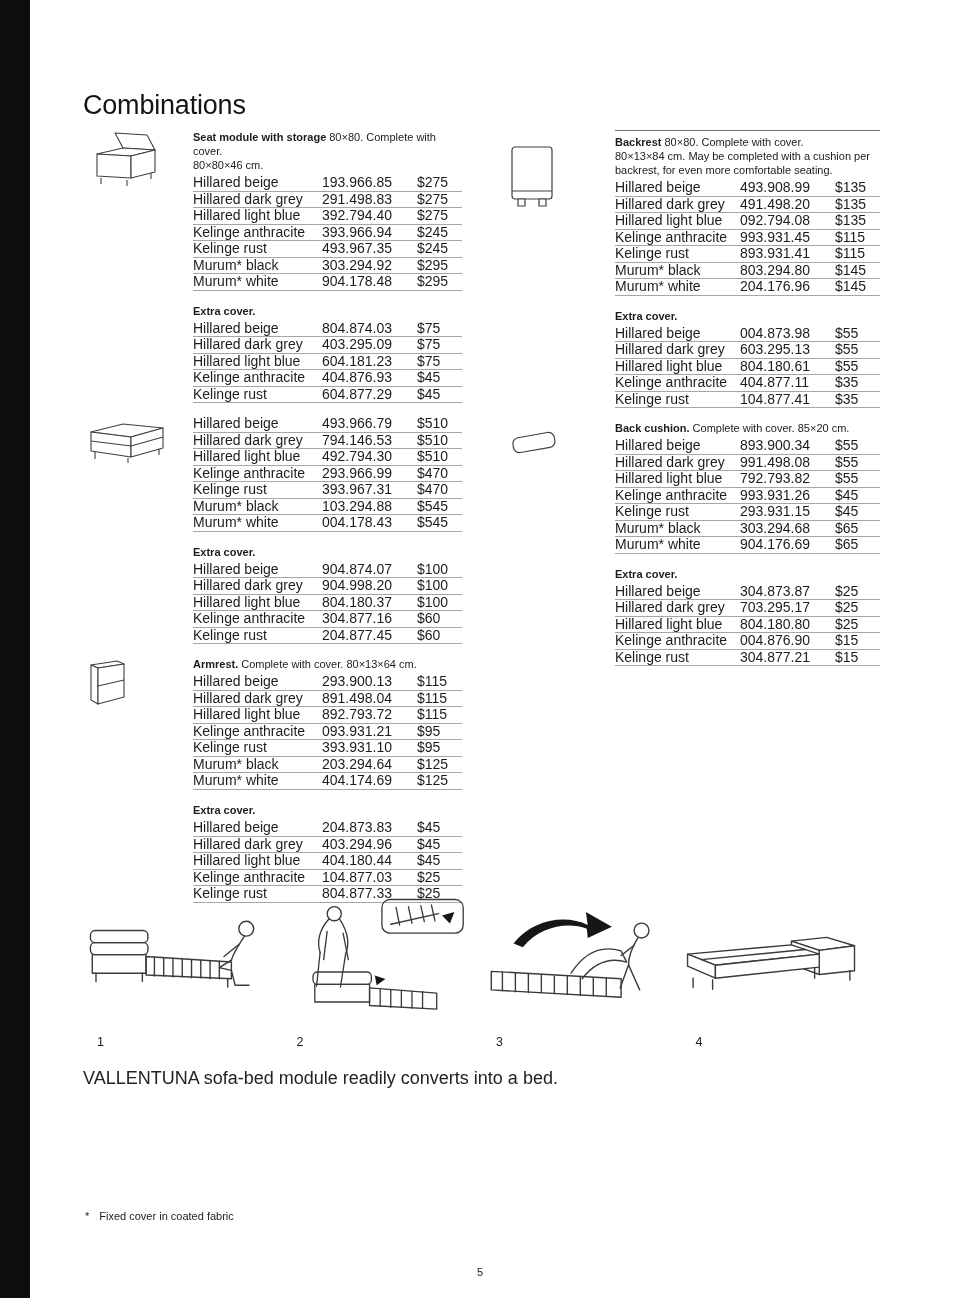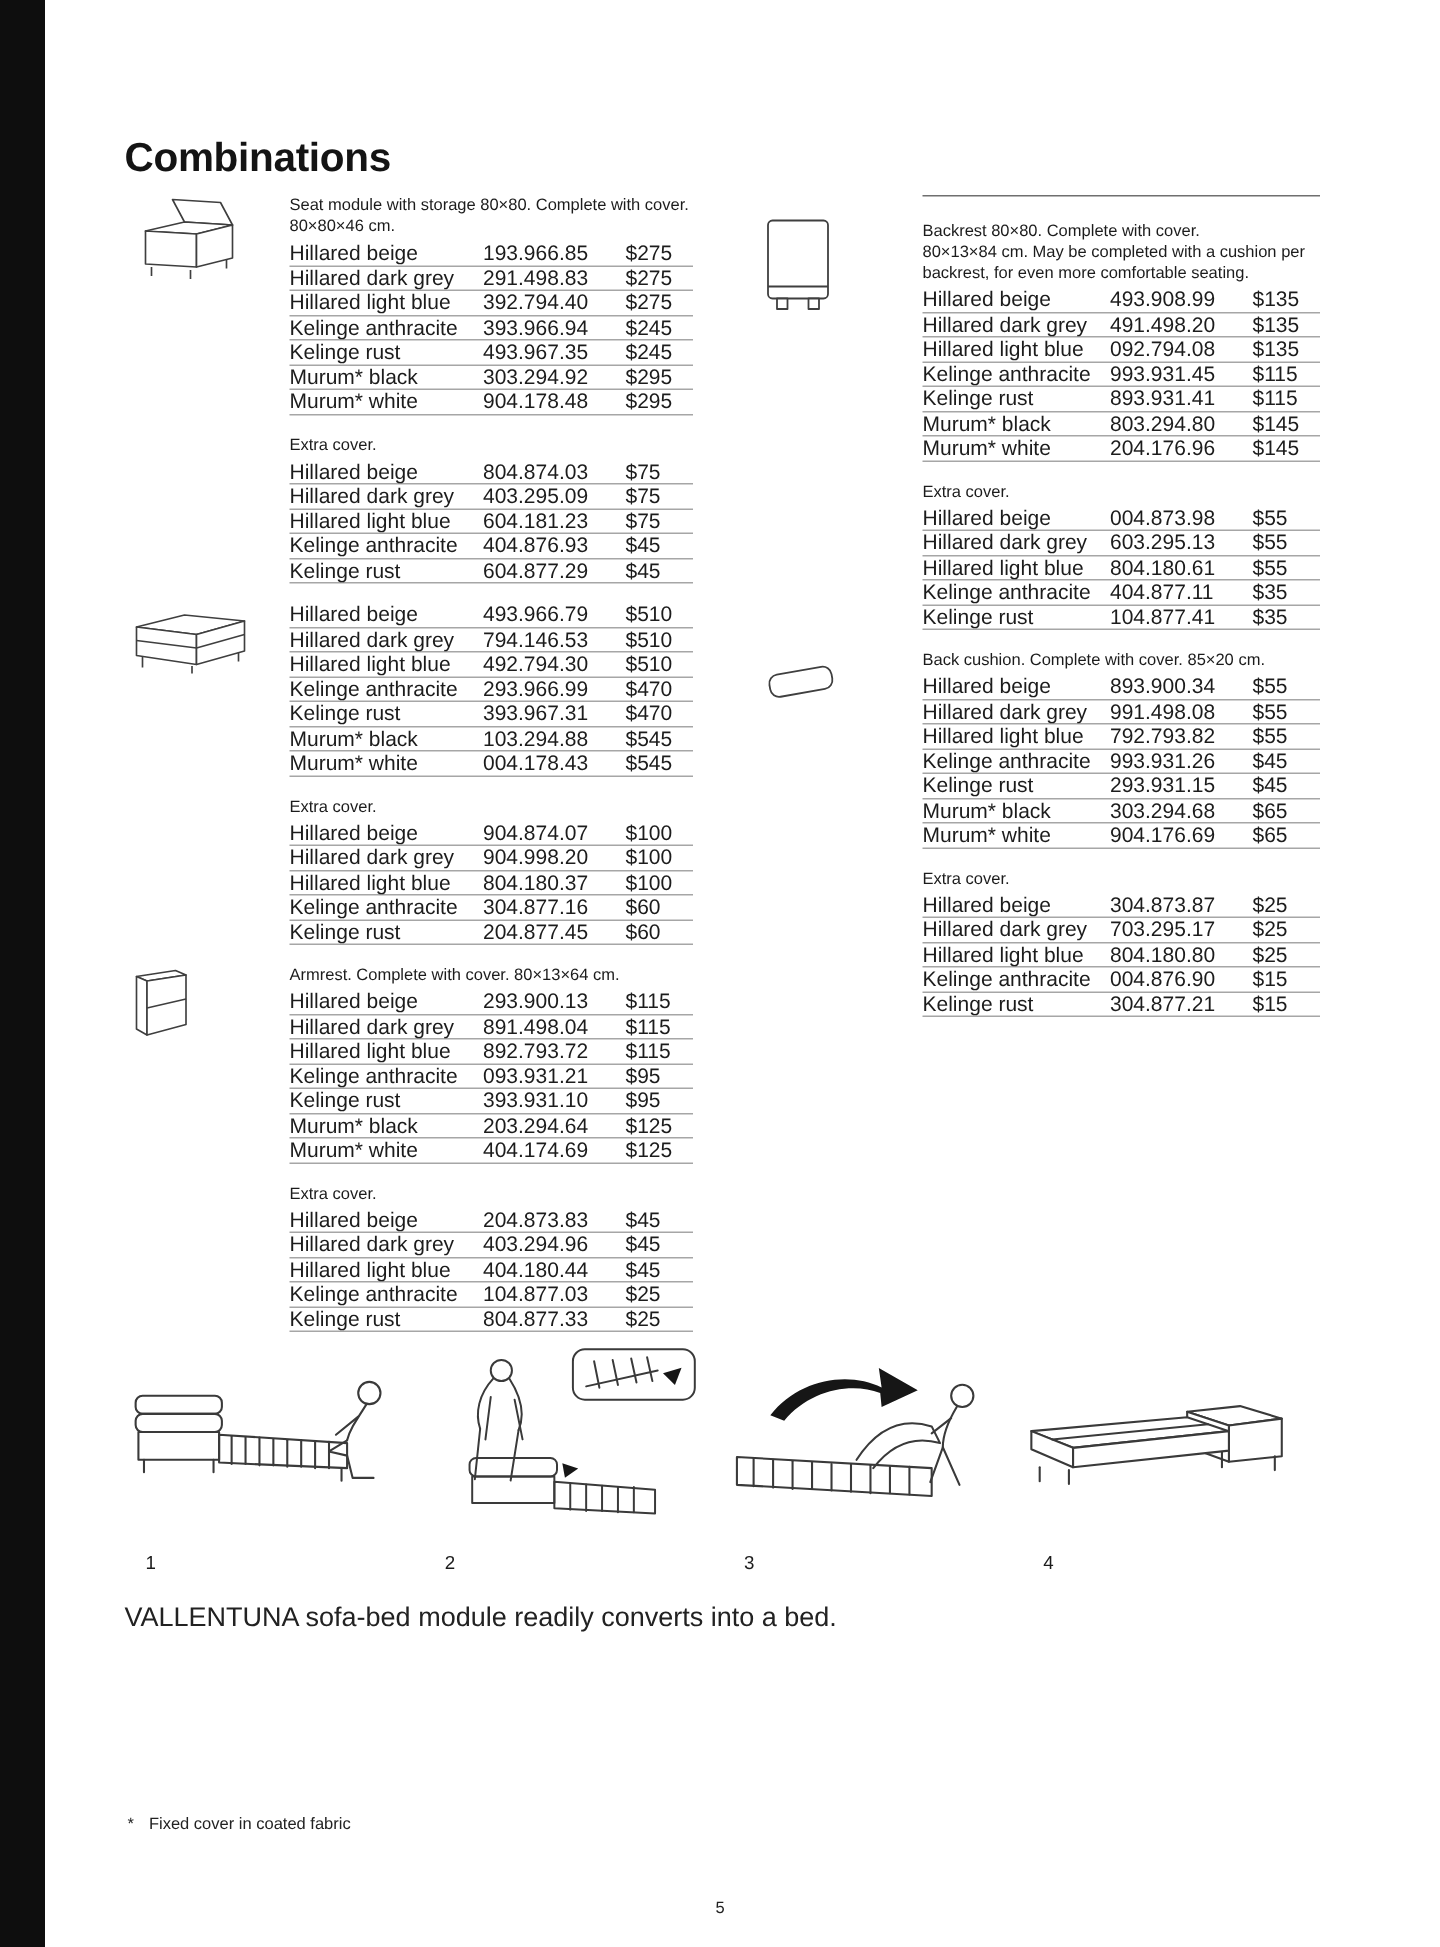--- a/index.html
+++ b/index.html
@@ -2,37 +2,37 @@
 <html><head>
 <meta charset="utf-8">
 <style>
   html,body{margin:0;padding:0}
   body{
     width:960px;height:1298px;position:relative;overflow:hidden;
     background:#ffffff;color:#1c1c1c;
     font-family:"Liberation Sans", sans-serif;
   }
   .strip{position:absolute;left:0;top:0;width:30px;height:1298px;background:#0e0e0e}
-  .title{position:absolute;left:83px;top:72px;font-size:27px;font-weight:700;color:#141414;letter-spacing:-0.2px}
+  .title{position:absolute;left:83px;top:72px;font-size:27px;font-weight:400;color:#141414;letter-spacing:-0.2px}
 
   .columns{position:absolute;left:83px;top:130px;width:797px;display:flex;align-items:flex-start}
   .col{display:flex;flex-direction:column}
   .col-left{width:379px;margin-right:35px}
   .col-right{width:383px}
 
   .section{display:flex;margin-top:13px}
   .section:first-child{margin-top:0}
   .illu-cell{flex:none;padding-top:2px}
   .col-left .illu-cell{width:110px}
   .col-right .illu-cell{width:118px}
   .table-area{flex:1;min-width:0}
-  .table-area.top-rule{border-top:1px solid #6f6f6f;padding-top:16px}
+  .table-area.top-rule{border-top:1px solid #6f6f6f;padding-top:4px}
 
   .heading{margin:0 0 3px;font-size:11px;line-height:1.28;white-space:pre-line}
-  .h-bold{font-weight:400}
+  .h-bold{font-weight:700}
   .h-desc:not(:empty){margin-left:3px}
 
   .row{display:flex;align-items:baseline;border-bottom:1px solid #a6a6a6;padding:1px 0 2px;font-size:14px;line-height:12.5px}
   .cell.name{flex:1;min-width:0}
   .cell.article{flex:none;width:95px}
   .cell.price{flex:none;width:45px;font-weight:400}
 
   .illu-cell svg{display:block}
 
   .steps{position:absolute;left:83px;top:896px;width:784px;display:flex;gap:14px;align-items:flex-end}

